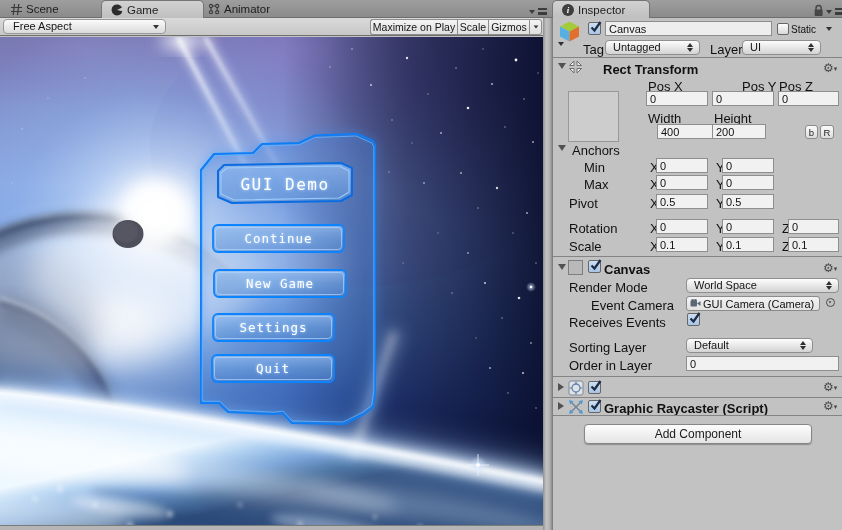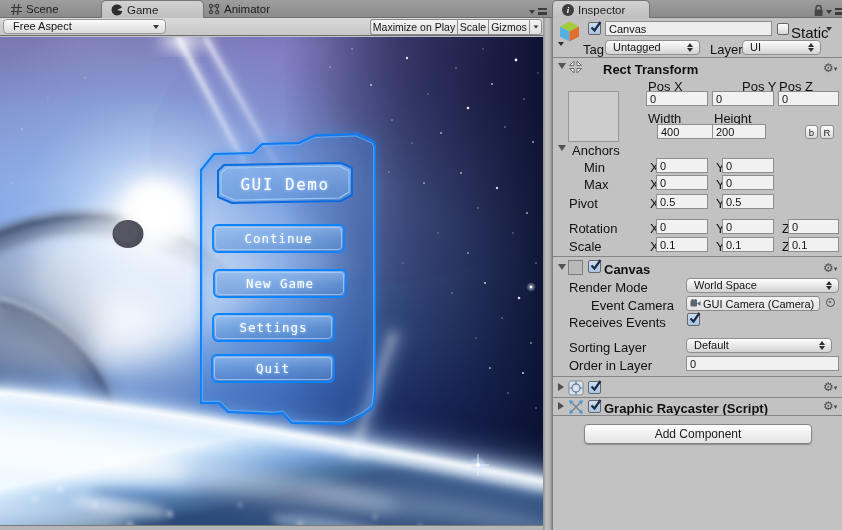--- a/index.html
+++ b/index.html
@@ -484,21 +484,21 @@
 
     <div class="checkbox" style="left:35px; top:4px;">
       <svg width="14" height="14" viewBox="0 0 14 14">
           <path d="M2.5 6.5 L5.5 9.5 L11.5 1" stroke="#1c2b44" stroke-width="2.2" fill="none"></path>
         </svg>
     </div>
 
     <input class="nfield" style="left: 52px; top: 3px; width: 167px; background: rgb(238, 238, 238);" value="Canvas">
 
     <div class="checkbox empty" style="left:224px; top:5px; width:12px; height:12px;"></div>
-    <span class="ilabel" style="left:238px; top:6px; font-size:15px;">Static</span>
+    <span class="ilabel" style="left:238px; top:6px; font-size:10px;">Static</span>
     <span class="caret" style="position:absolute; left:273px; top:9px;"></span>
 
     <span class="ilabel" style="left:30px; top:24px;">Tag</span>
     <div class="dropdown" style="left:52px; top:22px; width:95px;">
       <span>Untagged</span>
       <span class="spin"></span>
     </div>
     <span class="ilabel" style="left:157px; top:24px;">Layer</span>
     <div class="dropdown" style="left:189px; top:22px; width:79px;">
       <span>UI</span>
@@ -609,21 +609,21 @@
     <span class="picker" style="left:273px; top:280px;"></span>
 
     <span class="ilabel" style="left:16px; top:297px;">Receives Events</span>
     <div class="checkbox" style="left:134px; top:295px;">
       <svg width="14" height="14" viewBox="0 0 14 14">
           <path d="M2.5 6.5 L5.5 9.5 L11.5 1" stroke="#1c2b44" stroke-width="2.2" fill="none"></path>
         </svg>
     </div>
 
     <span class="ilabel" style="left:16px; top:322px;">Sorting Layer</span>
-    <div class="dropdown" style="left:133px; top:320px; width:146px;">
+    <div class="dropdown" style="left:133px; top:320px; width:127px;">
       <span>Default</span>
       <span class="spin"></span>
     </div>
 
     <span class="ilabel" style="left:16px; top:340px;">Order in Layer</span>
     <input class="nfield" style="left: 133px; top: 338px; width: 153px;" value="0">
 
     <div class="divider" style="top:358px;"></div>
 
     <span class="fold-closed" style="left:5px; top:365px;"></span>

